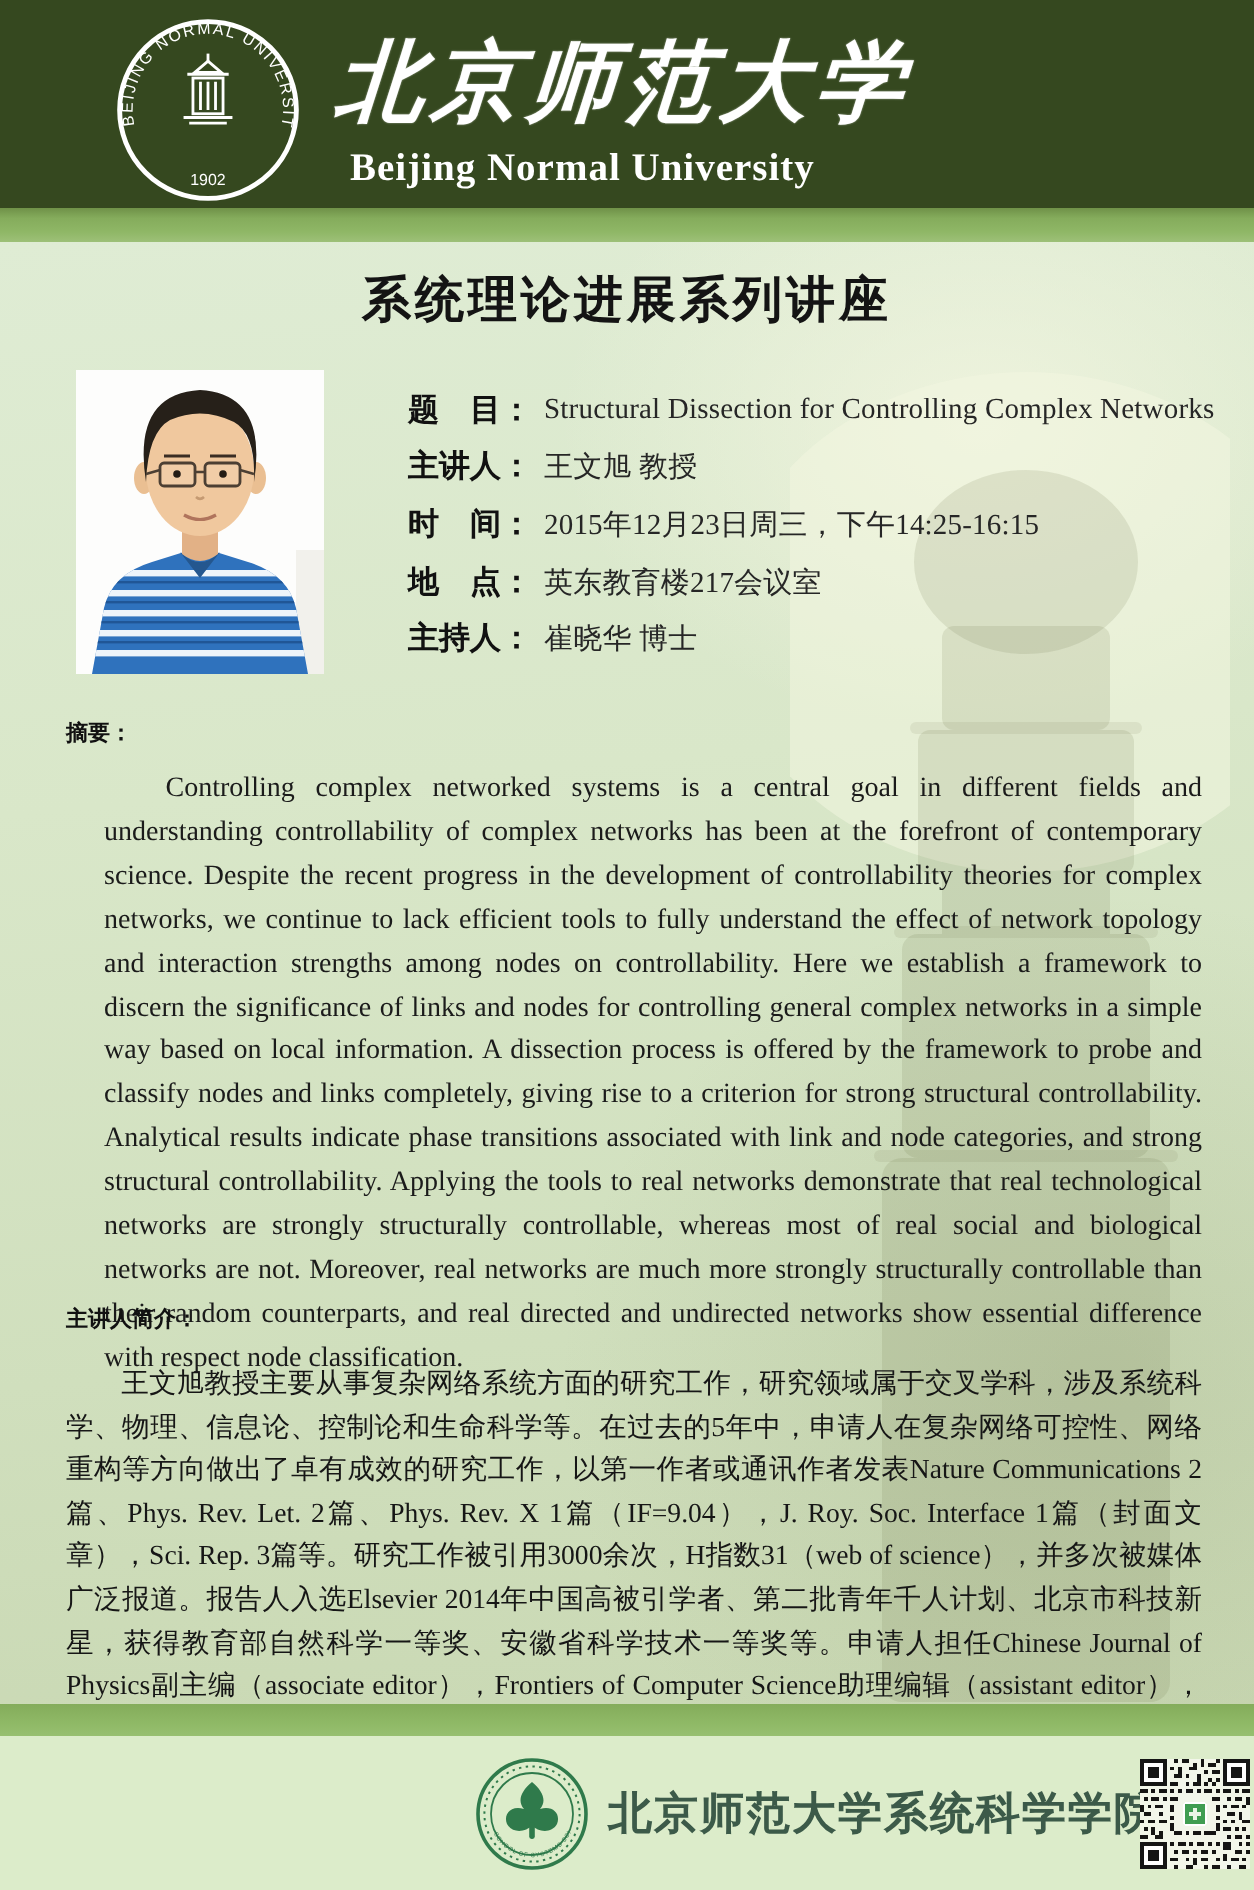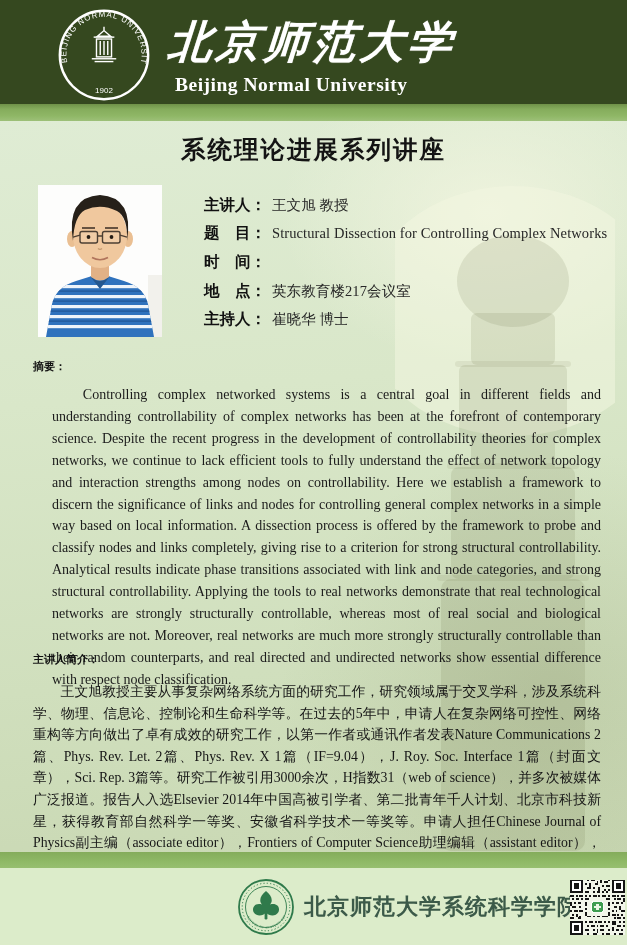--- a/index.html
+++ b/index.html
@@ -161,29 +161,30 @@
       <rect x="64.5" y="46.5" width="17.5" height="11.5" rx="2" fill="rgba(255,255,255,0.10)" stroke="#4c3f33" stroke-width="1.4"></rect>
       <path d="M59.5 51 h5 M42 50 L35 52 M82 50 L89 52" stroke="#4c3f33" stroke-width="1.3" fill="none"></path>
       <circle cx="50.5" cy="52" r="1.9" fill="#241c15"></circle>
       <circle cx="73.5" cy="52" r="1.9" fill="#241c15"></circle>
       <path d="M60 63.5 q2 1.8 4 0" stroke="#c59a72" stroke-width="1.3" fill="none"></path>
       <path d="M54 72.5 q8 4.5 16 0" stroke="#b0745c" stroke-width="1.6" fill="none"></path>
     </svg>
 
     <div class="details">
       <div class="detail-row">
+        <span class="detail-label">题　目：</span>
+        <span class="detail-value">Structural Dissection for Controlling Complex Networks</span>
+      </div>
+      <div class="detail-row">
         <span class="detail-label">主讲人：</span>
         <span class="detail-value">王文旭 教授</span>
       </div>
       <div class="detail-row">
-        <span class="detail-label">题　目：</span>
-        <span class="detail-value">Structural Dissection for Controlling Complex Networks</span>
-      </div>
-      <div class="detail-row">
         <span class="detail-label">时　间：</span>
+        <span class="detail-value">2015年12月23日周三，下午14:25-16:15</span>
       </div>
       <div class="detail-row">
         <span class="detail-label">地　点：</span>
         <span class="detail-value">英东教育楼217会议室</span>
       </div>
       <div class="detail-row">
         <span class="detail-label">主持人：</span>
         <span class="detail-value">崔晓华 博士</span>
       </div>
     </div>

